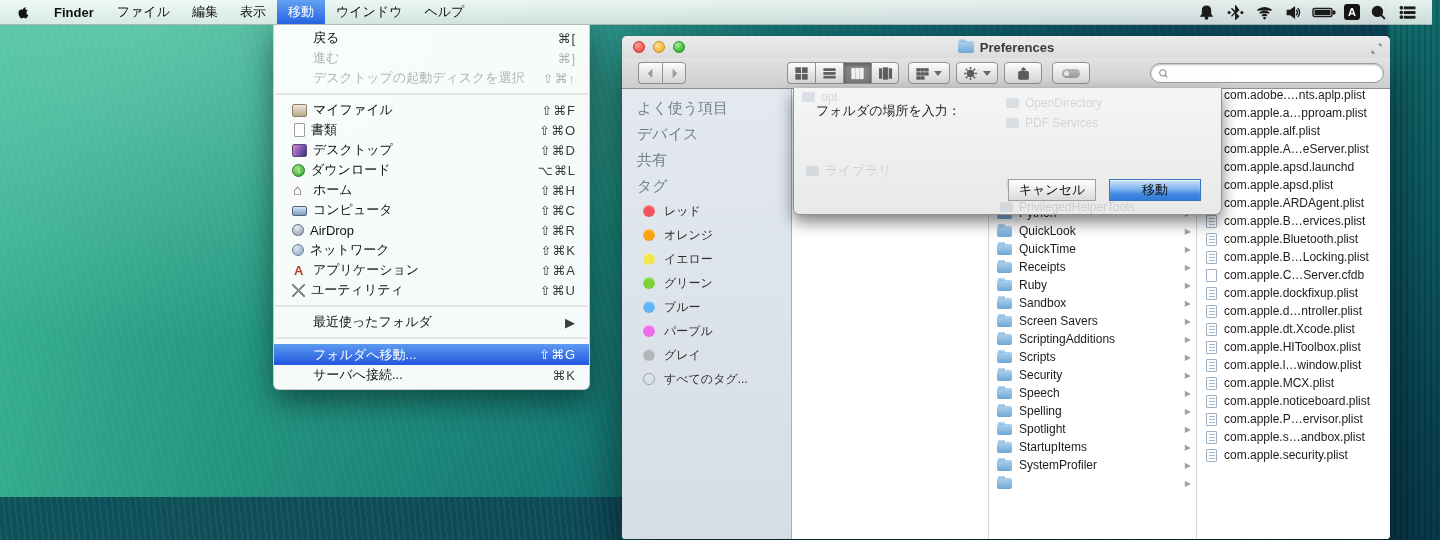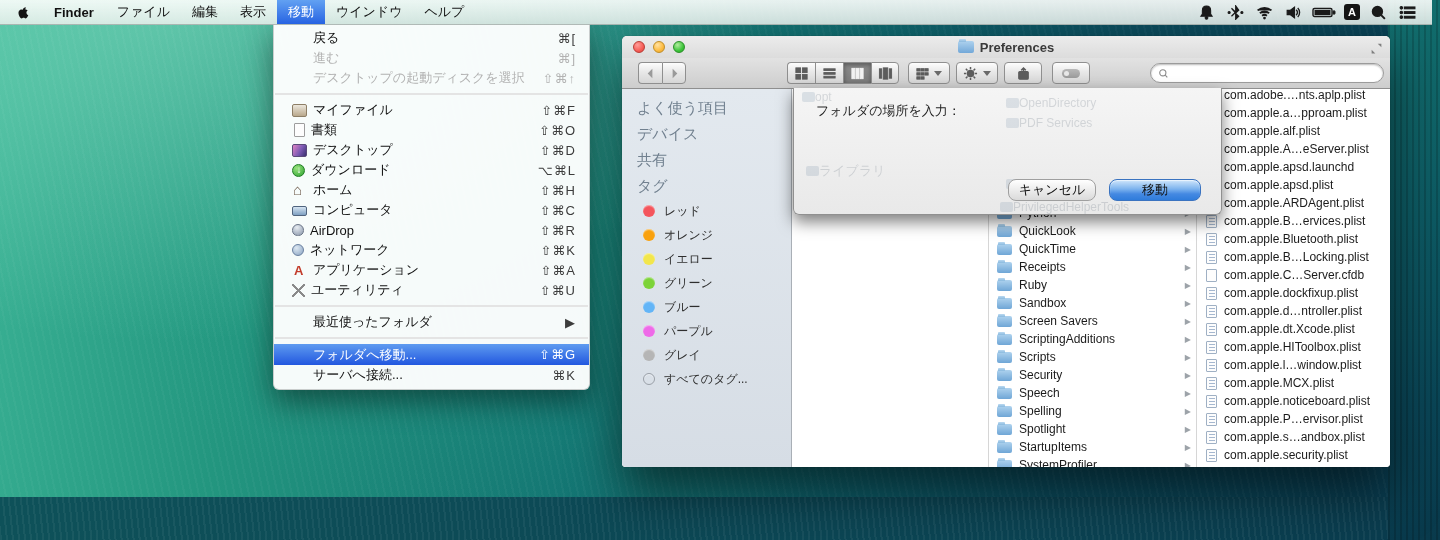--- a/index.html
+++ b/index.html
@@ -61,21 +61,21 @@
   [data-icon="downloads"] .mi::after{content:"↓";position:absolute;left:3.5px;top:-0.5px;color:#fff;font-size:10px;font-weight:bold}
   [data-icon="home"] .mi::before{content:"⌂";position:absolute;left:1px;top:-2px;font-size:15px;color:#6e5a4a;line-height:15px}
   [data-icon="computer"] .mi{height:10px;margin-top:1px;background:linear-gradient(#d5e4f2,#7fa0c2);border:1px solid #50647e;border-radius:2px}
   [data-icon="airdrop"] .mi{width:12px;height:12px;border-radius:50% 50% 45% 45%;background:radial-gradient(circle at 40% 25%,#e7ecf2,#8a97aa);border:1px solid #6c7688}
   [data-icon="network"] .mi{width:12px;height:12px;border-radius:50%;background:radial-gradient(circle at 35% 30%,#dde8f2,#8aa3c2);border:1px solid #6a80a0}
   [data-icon="applications"] .mi::before{content:"A";position:absolute;left:2px;top:-1px;color:#c23b2a;font-weight:bold;font-size:13px}
   [data-icon="utilities"] .mi{background:
       linear-gradient(45deg,transparent 43%,#8a8a8a 43% 57%,transparent 57%),
       linear-gradient(-45deg,transparent 43%,#8a8a8a 43% 57%,transparent 57%);width:13px;height:13px}
   
-  .window{position:absolute;left:622px;top:36px;width:768px;height:431px;border-radius:5px 5px 4px 4px;
+  .window{position:absolute;left:622px;top:36px;width:768px;height:503px;border-radius:5px 5px 4px 4px;
     overflow:hidden;background:#fff;z-index:100;
     box-shadow:0 24px 50px rgba(0,0,0,.55), 0 0 1px rgba(0,0,0,.5)}
   .titlebar{position:absolute;left:0;top:0;right:0;height:22px;
     background:linear-gradient(#ececec,#dcdcdc);display:flex;align-items:center;justify-content:center}
   .chrome-border{position:absolute;left:0;top:52px;right:0;height:1px;background:#8f8f8f;z-index:35}
   .lights{position:absolute;left:11px;top:5px;display:flex;gap:8px}
   .light{width:12px;height:12px;border-radius:50%;box-sizing:border-box}
   .light.red{background:radial-gradient(circle at 35% 30%,#ff9d99,#f65e57 60%,#d8423c);border:1px solid #b93c36}
   .light.yellow{background:radial-gradient(circle at 35% 30%,#ffe2a2,#fdbb40 60%,#e09e2f);border:1px solid #c08e28}
   .light.green{background:radial-gradient(circle at 35% 30%,#b2eb9e,#3dc53b 60%,#2aa228);border:1px solid #2a8f28}
@@ -122,34 +122,34 @@
     background:linear-gradient(#b9d8f0,#8abadf)}
   .rarrow{margin-left:auto;color:#9da3a9;font-size:8px}
   .picon{width:11px;height:13px;background:#fdfdfd;border:1px solid #9fb0c4;border-radius:1px;position:relative;flex:none;margin-right:7px;box-sizing:border-box}
   .picon::after{content:"";position:absolute;left:1.5px;right:1.5px;top:2px;bottom:2px;
     background:repeating-linear-gradient(#8fa6c4 0 1px,transparent 1px 3px);opacity:.8}
   .file-row[data-icon="blank"] .picon::after{display:none}
   
   .sheet{position:absolute;left:171px;top:52px;width:429px;height:127px;z-index:40;
     background:linear-gradient(#f5f5f5,#e9e9e9);border:1px solid #909090;border-top:none;
     border-radius:0 0 6px 6px;box-shadow:0 7px 16px rgba(0,0,0,.5);box-sizing:border-box}
-  .ghosts div{position:absolute;display:flex;align-items:center;gap:0;font-size:12px;color:#5f6c7a;opacity:.22;white-space:nowrap}
+  .ghosts div{position:absolute;display:flex;align-items:center;gap:6px;font-size:12px;color:#5f6c7a;opacity:.22;white-space:nowrap}
   .gficon{width:13px;height:10px;background:#7f96ad;border-radius:2px;flex:none}
   .ghosts div:nth-of-type(1){left:8px;top:2px}
   .ghosts div:nth-of-type(2){left:212px;top:8px}
   .ghosts div:nth-of-type(3){left:212px;top:28px}
   .ghosts div:nth-of-type(4){left:12px;top:74px;font-size:13px}
   .ghosts div:nth-of-type(5){left:212px;top:89px}
   .ghosts div:nth-of-type(6){left:206px;top:112px}
   .sheet-label{position:absolute;left:22px;top:14px;font-size:13px;color:#1d1d1d;z-index:2}
   .sheet-field{position:absolute;left:19px;top:47px;width:391px;height:22px;background:#fff;
     border:1px solid #6f9bd2;box-shadow:0 0 1px 3px rgba(125,170,228,.8), inset 0 1px 2px rgba(0,0,0,.2);
     display:flex;align-items:center;padding-left:4px;box-sizing:border-box;font-size:13px;color:#000;z-index:2}
   .sheet-field .seltext{background:#b5d5fc;padding:1px 1px}
-  .sheet-btn{position:absolute;top:91px;height:22px;border-radius:8px;font-size:13px;color:#111;
+  .sheet-btn{position:absolute;top:91px;height:22px;border-radius:0;font-size:13px;color:#111;
     display:flex;align-items:center;justify-content:center;box-sizing:border-box;z-index:2}
   .btn-cancel{left:214px;width:88px;background:linear-gradient(#ffffff,#ececec 50%,#dadada);border:1px solid #9f9f9f}
   .btn-go{left:315px;width:92px;background:linear-gradient(#cfe6fb,#7db3ee 45%,#4489e2 70%,#2f7cdb);border:1px solid #3a73c0;
     box-shadow:inset 0 1px 1px rgba(255,255,255,.6)}
 </style>
 </head>
 <body>
 
 <div class="wallpaper"></div>
 <div class="wallpaper-streaks"></div>

